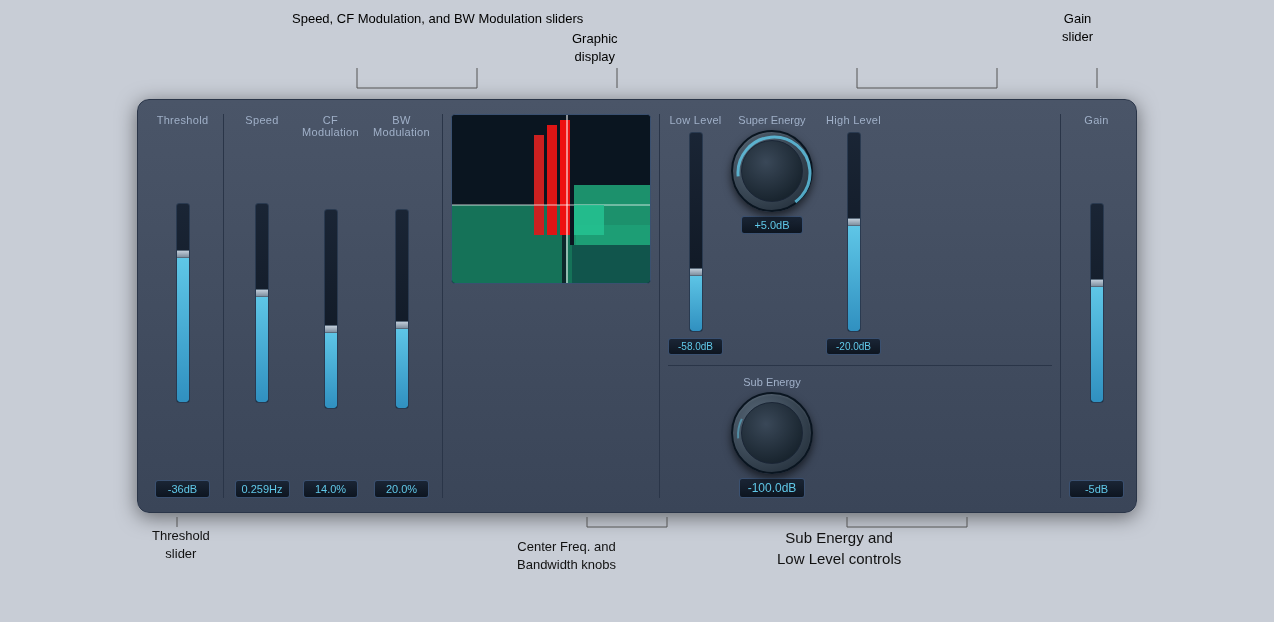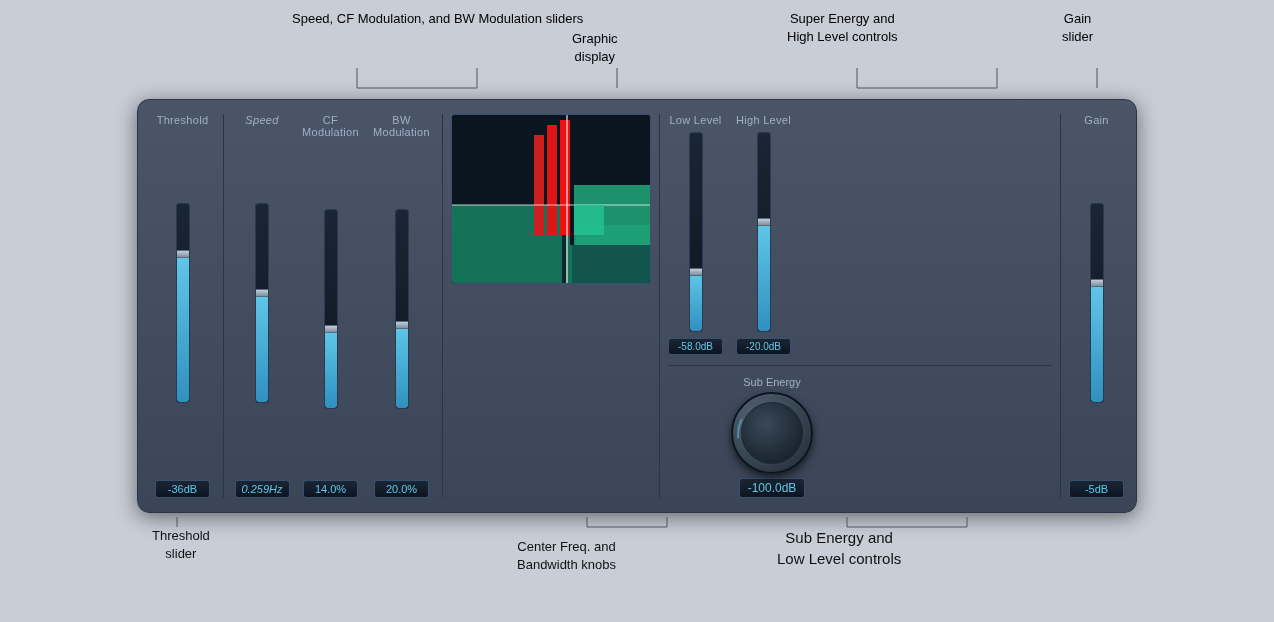--- a/index.html
+++ b/index.html
@@ -217,23 +217,20 @@
   <div style="position:absolute; top:0; left:155px; text-align:center; font-size:13px; line-height:1.4;">
     <span>Speed, CF
 Modulation, and BW
 Modulation sliders</span>
   </div>
 
   <div style="position:absolute; top:0; left:435px; text-align:center; font-size:13px; line-height:1.4;margin-top:20px;">
     <span>Graphic<br>display</span>
   </div>
 
-  <div style="position:absolute; top:0; left:650px; text-align:center; font-size:13px; line-height:1.4;">
-    <span>Super Energy and<br>High Level controls</span>
-  </div>
 
   <div style="position:absolute; top:0; left:925px; text-align:center; font-size:13px; line-height:1.4;">
     <span>Gain<br>slider</span>
   </div>
 
   <svg style="position:absolute;top:0;left:0;width:100%;height:100%;pointer-events:none;">
 
     <line x1="220" y1="58" x2="220" y2="78" stroke="#555" stroke-width="1"></line>
     <line x1="220" y1="78" x2="340" y2="78" stroke="#555" stroke-width="1"></line>
     <line x1="340" y1="78" x2="340" y2="58" stroke="#555" stroke-width="1"></line>
@@ -256,21 +253,21 @@
       <div class="slider-track">
         <div class="slider-fill" style="height:75%;"></div>
         <div class="slider-handle" style="bottom:calc(75% - 4px);"></div>
       </div>
     </div>
     <div class="slider-value-box">-36dB</div>
   </div>
 
   <div class="divider"></div>
 
-  <div class="slider-section" style="min-width:60px;font-style:italic;">
+  <div class="slider-section" style="min-width:60px;">
     <div class="slider-label">Speed</div>
     <div class="slider-track-container">
       <div class="slider-track">
         <div class="slider-fill" style="height:55%;"></div>
         <div class="slider-handle" style="bottom:calc(55% - 4px);"></div>
       </div>
     </div>
     <div class="slider-value-box">0.259Hz</div>
   </div>
 
@@ -340,20 +337,30 @@
         <div class="slider-label">Low Level</div>
         <div class="slider-track-container">
           <div class="slider-track">
             <div class="slider-fill" style="height:30%;"></div>
             <div class="slider-handle" style="bottom:calc(30% - 4px);"></div>
           </div>
         </div>
         <div class="slider-value-box" style="font-size:10px;">-58.0dB</div>
       </div>
 
+      <div class="super-energy-area">
+        <div class="section-title">Super Energy</div>
+        <div class="knob knob-large" style="position:relative;">
+          <div class="knob-inner"></div>
+          <svg style="position:absolute;top:0;left:0;" width="82" height="82">
+            <circle cx="41" cy="41" r="36" fill="none" stroke="#60c8e8" stroke-width="3" stroke-dasharray="150 76" stroke-dashoffset="-28" transform="rotate(130 41 41)" opacity="0.8"></circle>
+          </svg>
+        </div>
+        <div class="knob-value-box">+5.0dB</div>
+      </div>
 
       <div class="slider-section" style="min-width:65px;">
         <div class="slider-label">High Level</div>
         <div class="slider-track-container">
           <div class="slider-track">
             <div class="slider-fill" style="height:55%;"></div>
             <div class="slider-handle" style="bottom:calc(55% - 4px);"></div>
           </div>
         </div>
         <div class="slider-value-box" style="font-size:10px;">-20.0dB</div>

